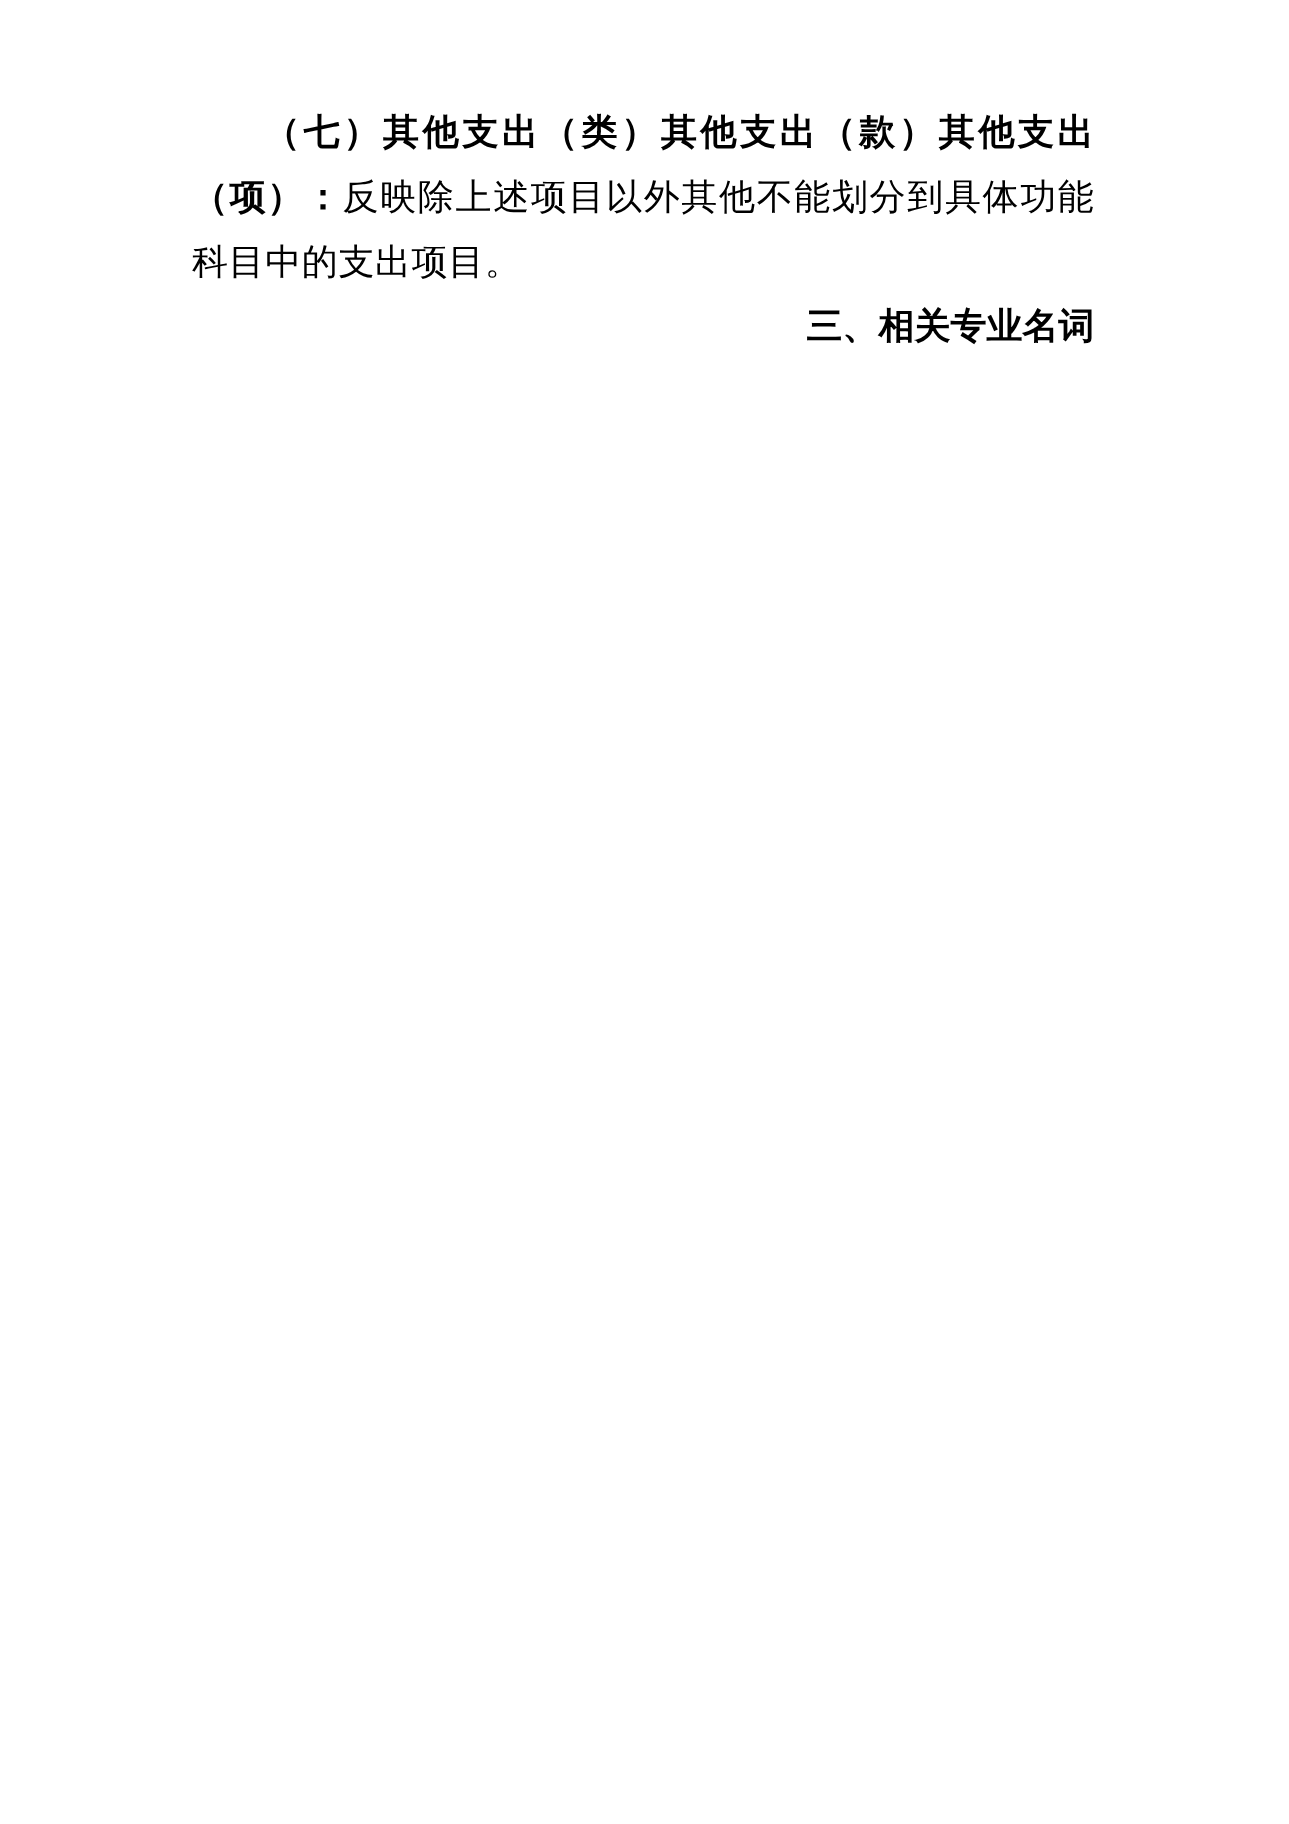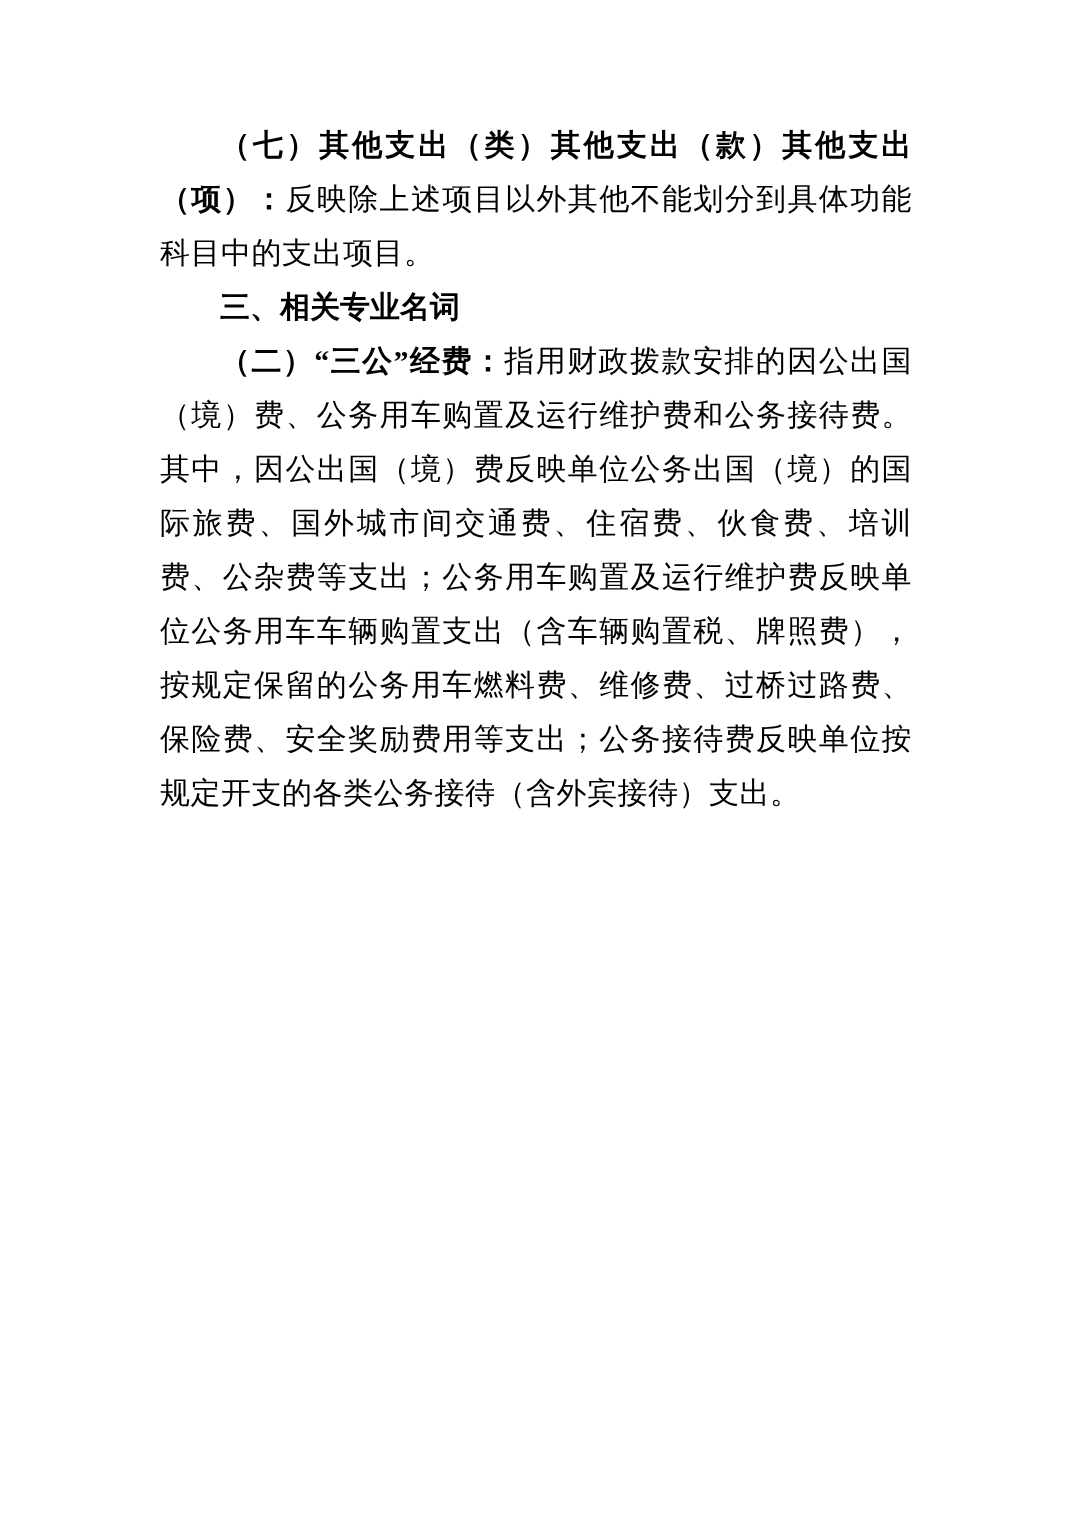--- a/index.html
+++ b/index.html
@@ -7,21 +7,21 @@
     padding: 0;
     background: #ffffff;
   }
   .page {
     position: relative;
     width: 1074px;
     height: 1520px;
     background: #ffffff;
     color: #000000;
     box-sizing: border-box;
-    padding: 118px 162px 0 160px;
+    padding: 84px 162px 0 160px;
     overflow: hidden;
   }
   .para {
     font-family: "Liberation Serif", "DejaVu Serif", serif;
     font-size: 30px;
     line-height: 54px;
     margin: 0;
     text-indent: 2em;
     text-align: justify;
     text-justify: inter-character;
@@ -30,27 +30,27 @@
   .para .lead {
     font-weight: bold;
   }
   .heading {
     font-family: "Liberation Sans", "DejaVu Sans", sans-serif;
     font-size: 30px;
     line-height: 54px;
     font-weight: bold;
     margin: 0;
     text-indent: 2em;
+    text-align: right;
   }
 </style>
 </head>
 <body>
 
 <div class="page">
 
   <p class="para"><span class="lead">（七）其他支出（类）其他支出（款）其他支出（项）：</span><span>反映除上述项目以外其他不能划分到具体功能科目中的支出项目。</span></p>
 
   <h2 class="heading">三、相关专业名词</h2>
 
 
-  <p class="para"><span class="lead">（二）“三公”经费：</span><span>指用财政拨款安排的因公出国（境）费、公务用车购置及运行维护费和公务接待费。其中，因公出国（境）费反映单位公务出国（境）的国际旅费、国外城市间交通费、住宿费、伙食费、培训费、公杂费等支出；公务用车购置及运行维护费反映单位公务用车车辆购置支出（含车辆购置税、牌照费），按规定保留的公务用车燃料费、维修费、过桥过路费、保险费、安全奖励费用等支出；公务接待费反映单位按规定开支的各类公务接待（含外宾接待）支出。</span></p>
 
 </div>
 
 </body></html>

